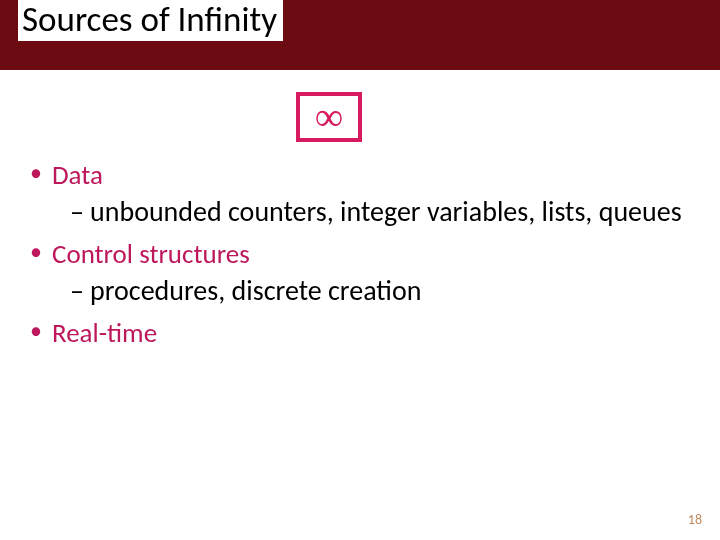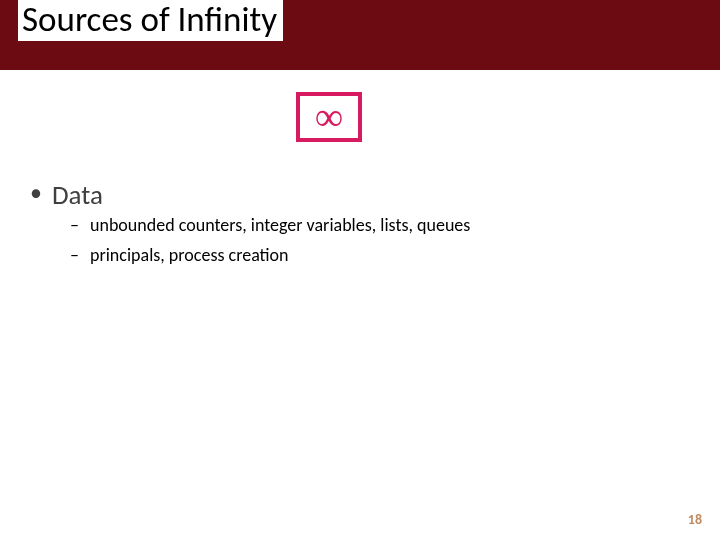--- a/index.html
+++ b/index.html
@@ -43,74 +43,74 @@
     font-family: "Cambria Math", "Times New Roman", serif;
   }
   .content {
     position: absolute;
     top: 158px;
     left: 26px;
     right: 20px;
   }
   .b1 {
     font-size: 27px;
-    color: #404040;
+    color: #be185d;
     margin-bottom: 2px;
     padding-left: 26px;
     position: relative;
     line-height: 1.25;
-    margin-top: 20px;
   }
   .b1::before {
     content: "•";
     position: absolute;
     left: 4px;
     top: 0;
     font-size: 24px;
   }
   .b2 {
-    font-size: 18px;
+    font-size: 28px;
     color: #000;
     margin-bottom: 8px;
     padding-left: 64px;
     position: relative;
     line-height: 1.25;
   }
   .b2::before {
     content: "–";
     position: absolute;
     left: 44px;
     top: 0;
   }
   .page-num {
     position: absolute;
     bottom: 12px;
     right: 18px;
     color: #c08a5e;
     font-size: 14px;
-    font-weight: bold;
   }
 </style>
 </head>
 <body>
 
 <div class="slide">
 
   <div class="title-bar">
     <span class="title-text">Sources of Infinity</span>
   </div>
 
   <div class="infinity-box">
     <span class="infinity-symbol">∞</span>
   </div>
 
   <div class="content">
     <div class="b1">Data</div>
     <div class="b2">unbounded counters, integer variables, lists, queues</div>
 
-    <div class="b2">principals, process creation</div>
+    <div class="b1">Control structures</div>
+    <div class="b2">procedures, discrete creation</div>
 
 
+    <div class="b1">Real-time</div>
   </div>
 
   <div class="page-num">18</div>
 
 </div>
 
 </body></html>

